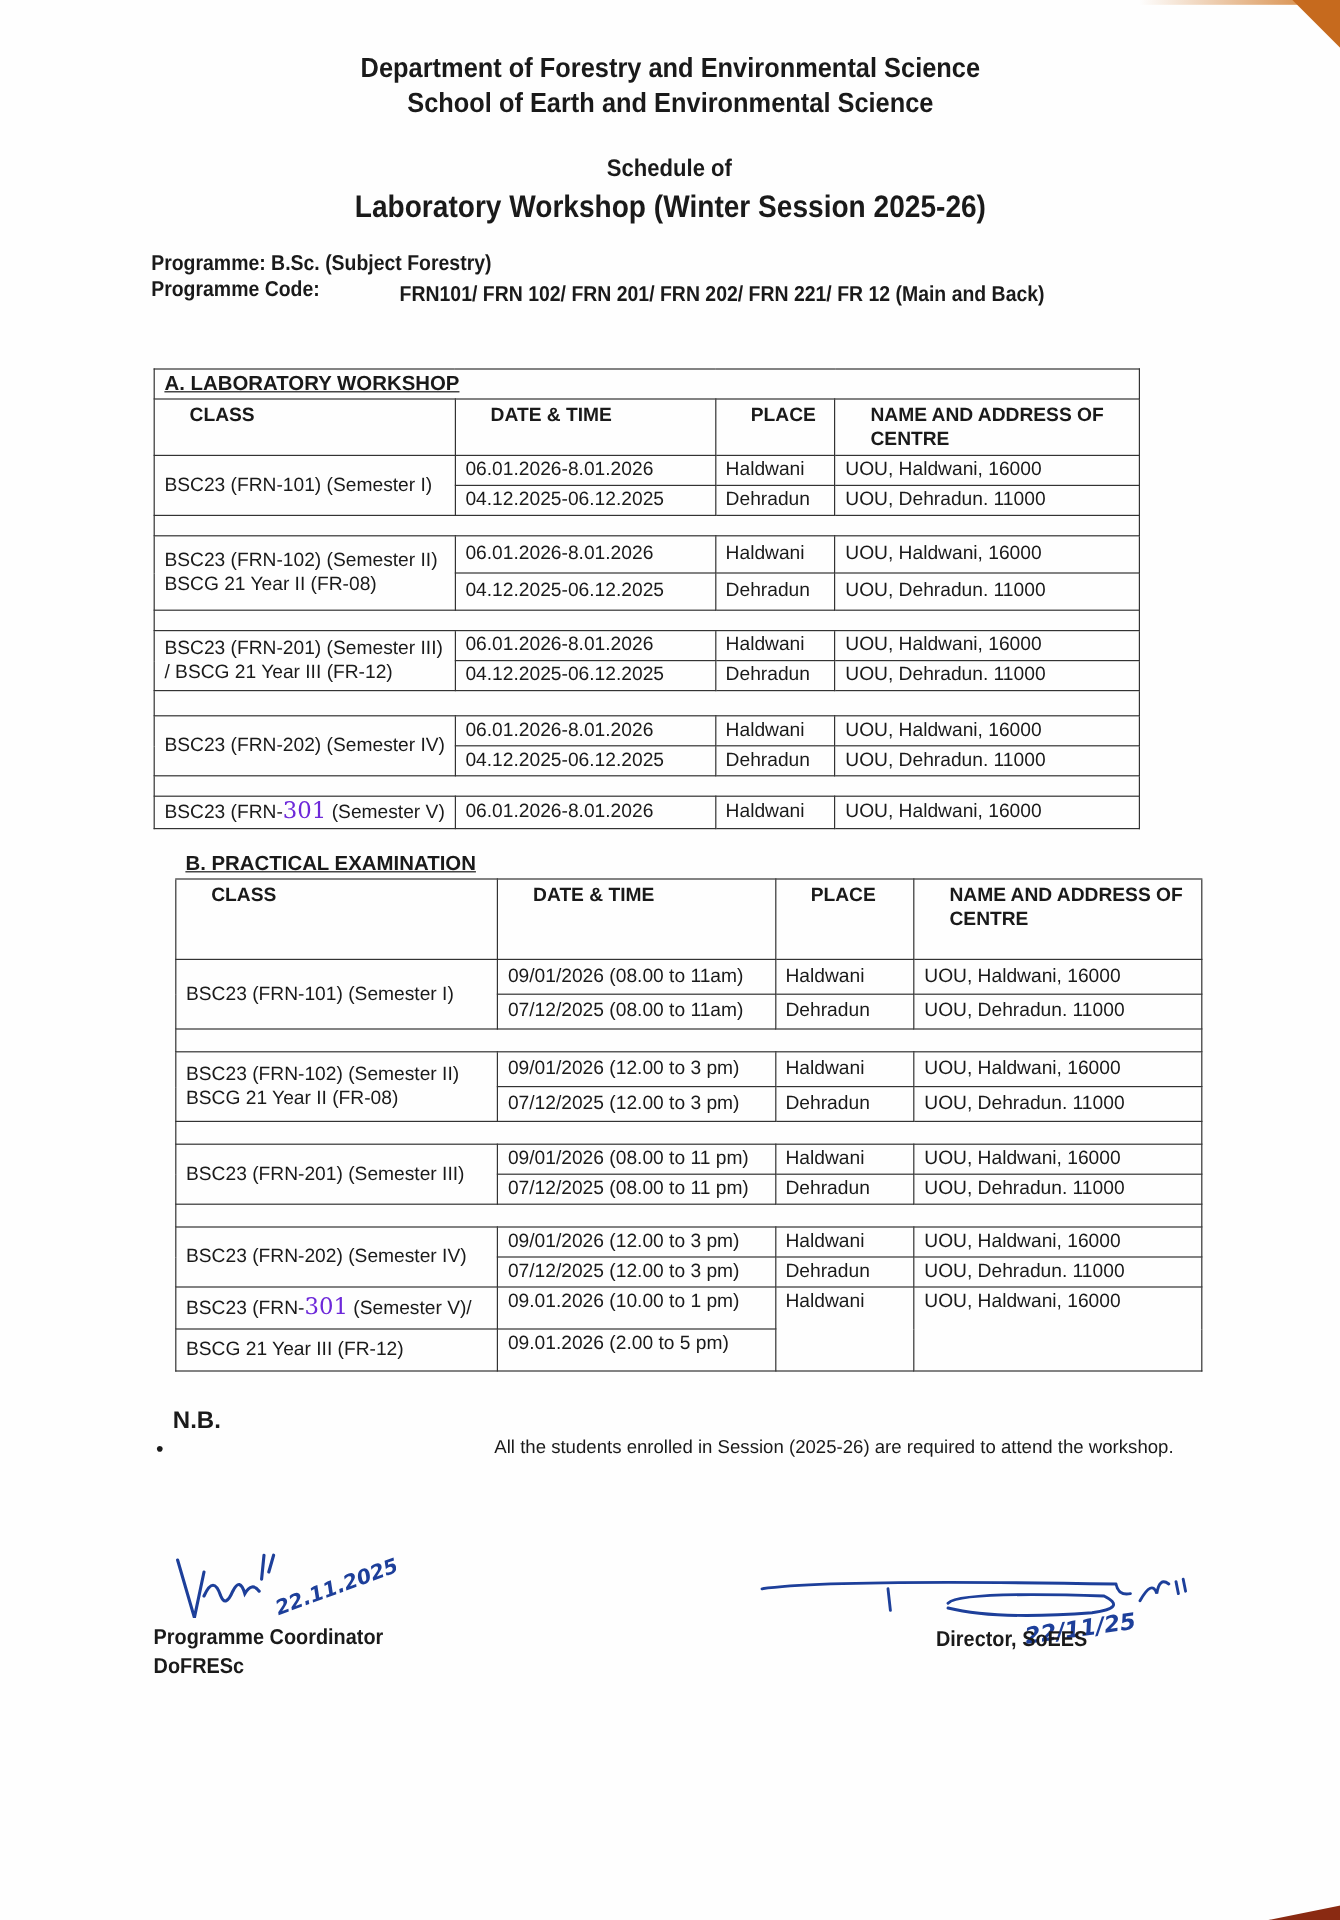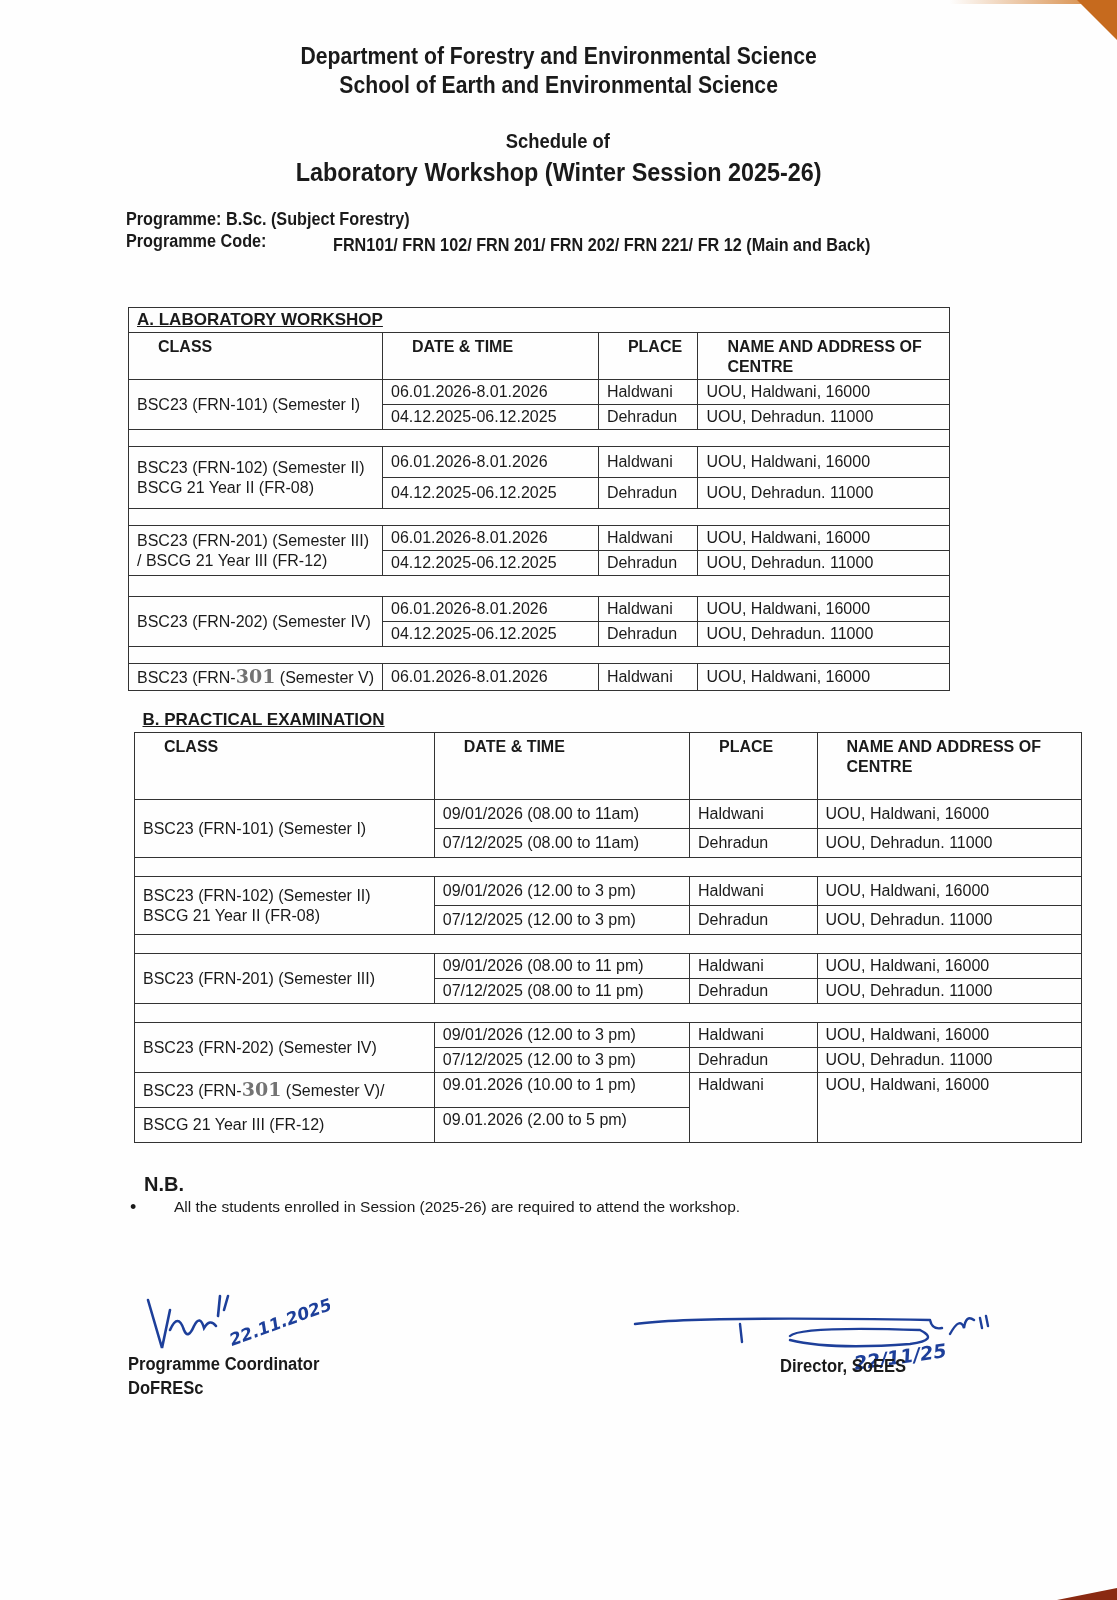--- a/index.html
+++ b/index.html
@@ -26,27 +26,27 @@
   .prog .code-val { position:absolute; left:230px; top:26px; white-space:nowrap; }
 
   table.sched {
     position: absolute; border-collapse: collapse;
     font-size: 16px; line-height: 20px;
   }
   table.sched td { border: 1.5px solid #333; padding: 2px 8px; vertical-align: middle; white-space: nowrap; }
   table.sched td.thead { font-weight: bold; vertical-align: top; padding-top: 4px; padding-left: 29px; }
   table.sched td.sec { font-weight: bold; font-size: 17px; text-decoration: underline; border-bottom: 1.5px solid #333; margin-left: 32px; }
   table.sched td.spacer { height: 16px; padding: 0; }
-  .hand { font-family: "DejaVu Serif", serif; font-weight: bold; font-size: 19px; color: #737373; }
+  .hand { font-family: "DejaVu Serif", serif; font-weight: normal; font-size: 19px; color: #6d28d9; }
 
   #tableA { left: 128px; top: 307px; width: 822px; }
-  #tableB { left: 134px; top: 708px; width: 948px; }
+  #tableB { left: 146px; top: 708px; width: 856px; }
 
   .nb { position:absolute; left:144px; top:1173px; font-size:20px; font-weight:bold; }
-  .notes { position:absolute; left:128px; top:1196px; width:850px; font-size:15.5px; line-height:22px; margin:0; padding:0; list-style:none; }
+  .notes { position:absolute; left:128px; top:1196px; width:850px; font-size:15.5px; line-height:22px; margin:0; padding:0; list-style:none;text-align:right; }
   .notes li { position: relative; padding-left: 46px; }
   .notes li::before { content: "\2022"; position: absolute; left: 2px; top: 0; font-size: 18px; }
   .sig-left { position:absolute; left:128px; top:1352px; font-size:18px; font-weight:bold; line-height:24px; transform: scaleX(0.92); transform-origin: 0 0; }
   .sig-right { position:absolute; left:780px; top:1356px; font-size:18px; font-weight:bold; transform: scaleX(0.92); transform-origin: 0 0; }
   .sig-img { position:absolute; }
 </style>
 </head>
 <body>
 
 <div class="corner-tr2"></div>

